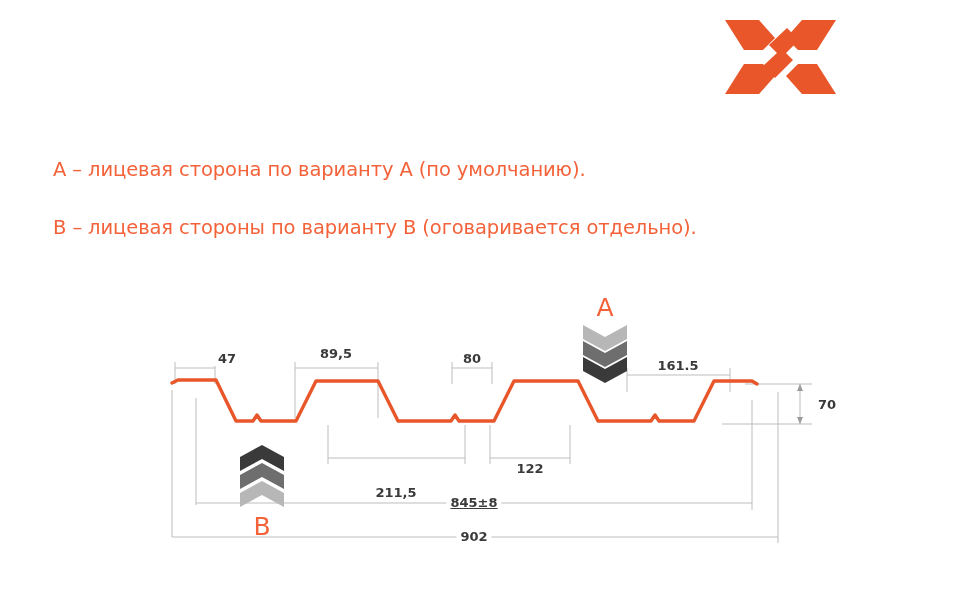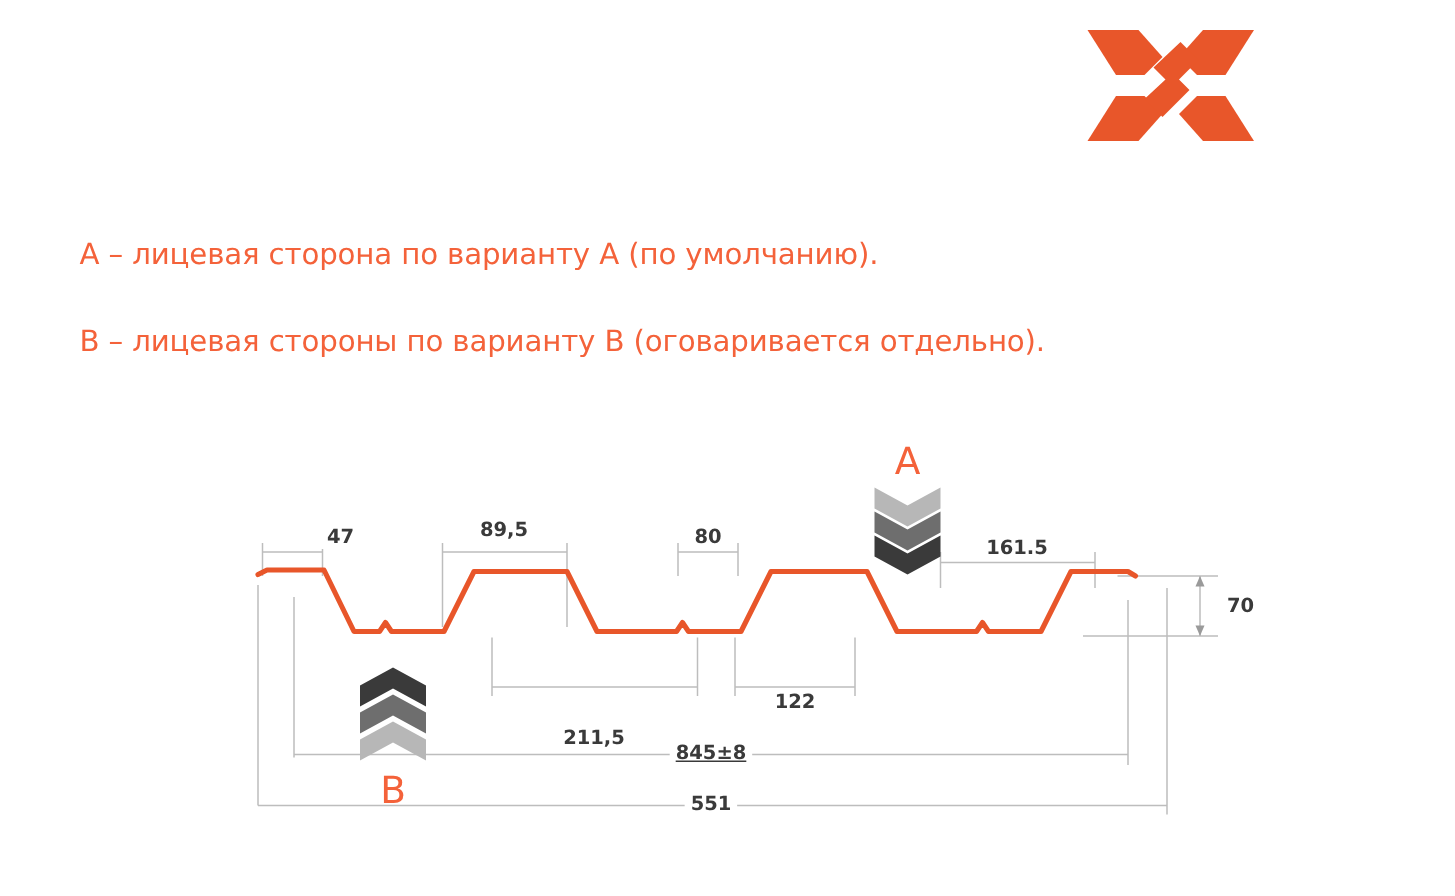--- a/index.html
+++ b/index.html
@@ -228,21 +228,21 @@
     <div class="dim-label centered" style="left:472px; top:351px;">80</div>
 
     <div class="dim-label centered" style="left:678px; top:358px;text-align:center;">161.5</div>
 
     <div class="dim-label centered" style="left:396px; top:485px;">211,5</div>
 
     <div class="dim-label centered" style="left:530px; top:461px;">122</div>
 
     <div class="dim-label centered" style="left:474px; top:495px;text-decoration:underline;">845±8</div>
 
-    <div class="dim-label centered" style="left:474px; top:529px;">551</div>
+    <div class="dim-label centered" style="left:474px; top:529px;">902</div>
 
     <div class="dim-label" style="left:814px; top:397px;">70</div>
 
     
     <div class="marker-letter" style="left:605px; top:293px;">А</div>
 
     <div class="marker-letter" style="left:262px; top:512px;">В</div>
 
   </div>
 

